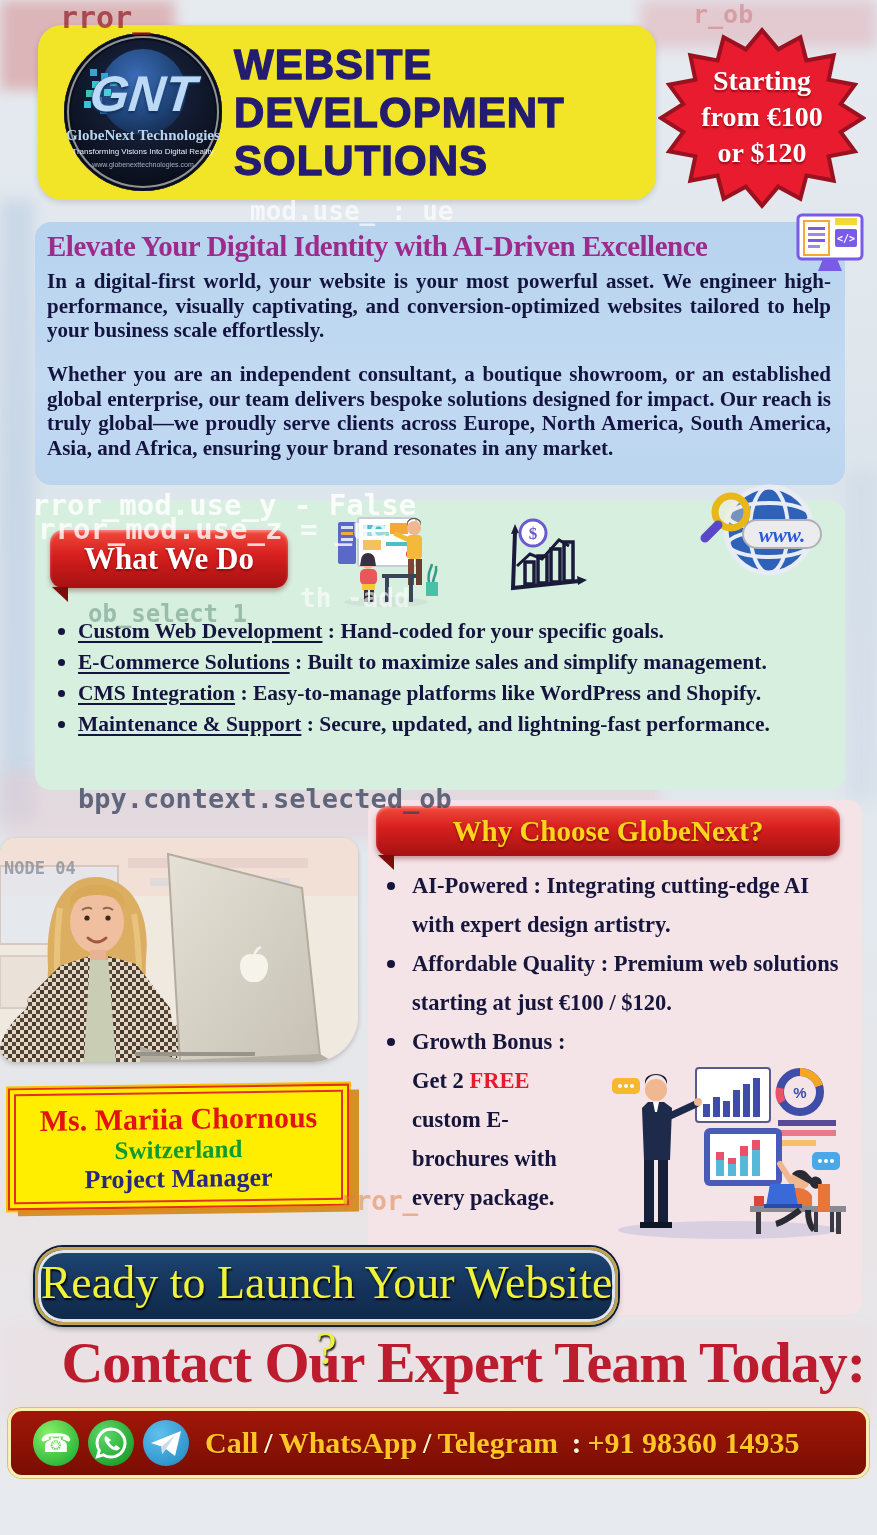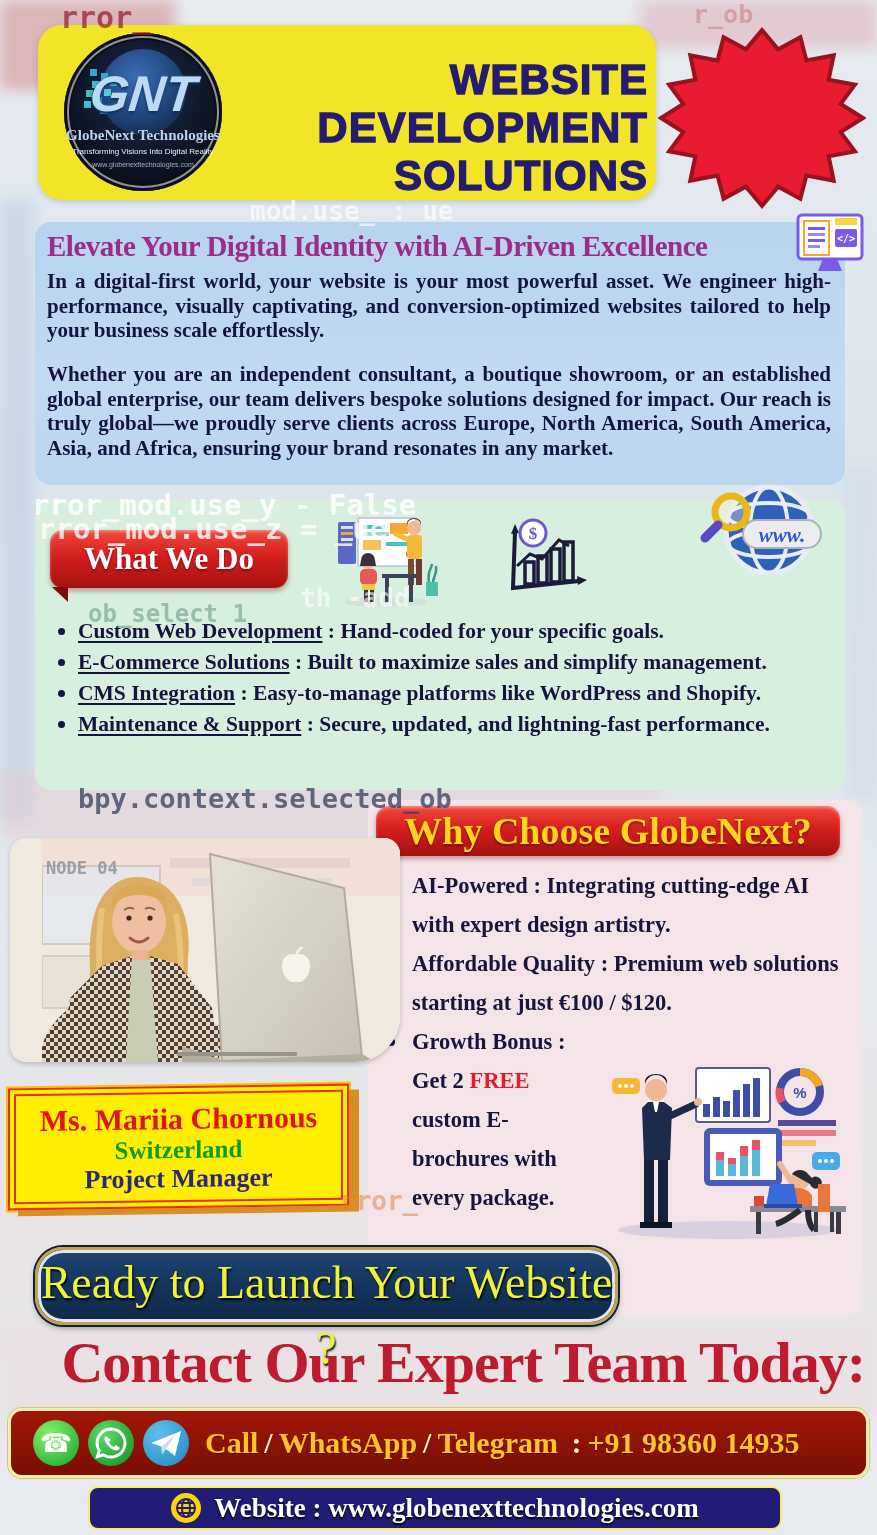--- a/index.html
+++ b/index.html
@@ -40,23 +40,23 @@
                    18px -2px #35c5d8,8px 26px #2e8ed0,-8px 20px #35c5d8;}
   .gnt{position:absolute;left:0;top:32px;width:100%;text-align:center;
        font-family:"Liberation Sans",sans-serif;font-style:italic;font-weight:bold;font-size:50px;
        color:#bcd9f5;text-shadow:0 2px 3px #0d2c55,0 0 2px #4a7fc0;transform:skewX(-6deg);}
   .logo-company{position:absolute;left:0;top:94px;width:100%;text-align:center;
        font-size:15px;font-weight:bold;color:#b8d4ee;}
   .logo-tagline{position:absolute;left:0;top:114px;width:100%;text-align:center;
        font-family:"Liberation Sans",sans-serif;font-size:8px;color:#e9eef8;}
   .logo-site{position:absolute;left:0;top:128px;width:100%;text-align:center;
        font-family:"Liberation Sans",sans-serif;font-size:7px;color:#9fb0c8;}
-  .header-title{position:absolute;left:196px;right:8px;top:16px;text-align:right;
+  .header-title{position:absolute;left:196px;right:8px;top:16px;text-align:left;
        font-family:"Liberation Sans",sans-serif;font-weight:bold;font-size:42px;line-height:48px;
-       color:#231c71;letter-spacing:1px;margin-top:15px;-webkit-text-stroke:1.3px #231c71;}
+       color:#231c71;letter-spacing:1px;-webkit-text-stroke:1.3px #231c71;}
   .header-title span{display:block;}
   
   .starburst{position:absolute;left:658px;top:27px;width:208px;height:182px;z-index:2;}
   .starburst .txt{position:absolute;left:0;top:36px;width:100%;text-align:center;color:#fff;
        font-weight:bold;font-size:28px;line-height:36px;text-shadow:0 2px 2px rgba(90,0,10,.6);}
   .starburst .txt span{display:block;}
   
   .panel-intro{position:absolute;left:35px;top:222px;width:810px;height:263px;border-radius:16px;
        background:linear-gradient(180deg,#b7d3ee 0%,#c2daf2 60%,#bcd5ef 100%);z-index:2;}
   .intro-h{position:absolute;left:12px;top:8px;width:760px;font-size:29px;font-weight:bold;
@@ -78,27 +78,27 @@
   .ribbon-wwd .rtxt{display:block;text-align:center;line-height:58px;font-size:31px;font-weight:bold;color:#fff;
        text-shadow:0 2px 2px rgba(80,0,0,.5);}
   .team-illus{position:absolute;left:295px;top:14px;width:112px;height:94px;}
   .finance-icon{position:absolute;left:468px;top:18px;width:88px;height:80px;}
   .www-globe{position:absolute;left:658px;top:-22px;width:134px;height:108px;}
   .wwd-list{position:absolute;left:15px;top:116px;width:780px;}
   .wwd-item{position:relative;padding-left:28px;font-size:21.5px;line-height:31px;font-weight:bold;color:#14143e;}
   .wwd-item::before{content:"";position:absolute;left:8px;top:12px;width:7px;height:7px;border-radius:50%;background:#14143e;}
   .uterm{text-decoration:underline;text-decoration-thickness:2px;text-underline-offset:3px;}
   
-  .photo{position:absolute;left:10px;top:838px;width:358px;height:224px;z-index:3;
-       border-radius:16px 16px 46px 16px;overflow:hidden;background:#efe9e0;box-shadow:0 2px 5px rgba(0,0,0,.2);padding-left:32px;}
+  .photo{position:absolute;left:0;top:838px;width:358px;height:224px;z-index:3;
+       border-radius:16px 16px 46px 16px;overflow:hidden;background:#efe9e0;box-shadow:0 2px 5px rgba(0,0,0,.2);}
   
   .panel-pink{position:absolute;left:368px;top:800px;width:494px;height:515px;border-radius:14px;
        background:#f4e3e7;z-index:2;}
   .ribbon-wc{left:8px;top:6px;width:464px;height:50px;}
-  .ribbon-wc .rtxt{display:block;text-align:center;line-height:50px;font-size:38px;font-weight:bold;color:#ffd41c;
+  .ribbon-wc .rtxt{display:block;text-align:center;line-height:50px;font-size:29px;font-weight:bold;color:#ffd41c;
        text-shadow:0 2px 2px rgba(80,0,0,.55);}
   .wc-list{position:relative;margin:66px 10px 0 12px;}
   .wc-item{position:relative;padding-left:32px;font-size:22.5px;line-height:39px;font-weight:bold;color:#16163c;}
   .wc-item::before{content:"";position:absolute;left:7px;top:16px;width:8px;height:8px;border-radius:50%;background:#16163c;}
   .free{color:#e8192c;}
   .wc-float{float:right;width:248px;height:176px;margin:42px 0 0 6px;}
   
   .mgr{position:absolute;left:8px;top:1086px;width:337px;height:118px;background:#ffee00;
        border:2px solid #e03020;box-shadow:10px 6px 0 rgba(214,138,30,.95),0 0 0 2px #f5c400;
        transform:skewY(-.8deg);z-index:3;}
@@ -173,20 +173,25 @@
       <span>WEBSITE</span>
       <span>DEVELOPMENT</span>
       <span>SOLUTIONS</span>
     </div>
   </div>
 
   <div class="starburst">
     <svg width="208" height="182" viewBox="0 0 206 180">
       <polygon points="203,90 181,104 195,123 169,128 174,152 147,147 141,170 119,158 103,177 87,158 65,170 59,147 32,152 37,128 11,123 25,104 3,90 25,76 11,57 37,52 32,28 59,33 65,10 87,22 103,3 119,22 141,10 147,33 174,28 169,52 195,57 181,76" fill="#e81c2e" stroke="#9a1120" stroke-width="4"></polygon>
     </svg>
+    <div class="txt">
+      <span>Starting</span>
+      <span>from €100</span>
+      <span>or $120</span>
+    </div>
   </div>
 
   <div class="panel-intro">
     <div class="intro-h">Elevate Your Digital Identity with AI-Driven Excellence</div>
     <div class="intro-p intro-p1">In a digital-first world, your website is your most powerful asset. We engineer high-performance, visually captivating, and conversion-optimized websites tailored to help your business scale effortlessly.</div>
     <div class="intro-p intro-p2">Whether you are an independent consultant, a boutique showroom, or an established global enterprise, our team delivers bespoke solutions designed for impact. Our reach is truly global—we proudly serve clients across Europe, North America, South America, Asia, and Africa, ensuring your brand resonates in any market.</div>
   </div>
   <svg class="monitor-icon" viewBox="0 0 74 62">
     <rect x="3" y="2" width="64" height="44" rx="4" fill="#ffffff" stroke="#7a5ae8" stroke-width="3"></rect>
     <rect x="40" y="5" width="22" height="7" fill="#f5d838"></rect>
@@ -413,26 +418,14 @@
     </div>
     <div class="cicon icon-tg">
       <svg width="46" height="46" viewBox="0 0 46 46">
         <polygon points="8,23 38,11 32,36 23,29 19,34 18.5,26.5" fill="#ffffff"></polygon>
         <polygon points="18.5,26.5 32,15 23,29 19,34" fill="#c8dcec"></polygon>
       </svg>
     </div>
     <div class="contact-text"><span>Call</span><span class="sep">/</span><span>WhatsApp</span><span class="sep">/</span><span>Telegram</span>&nbsp;<span class="sep">:</span><span>+91 98360 14935</span></div>
   </div>
 
-  <div class="site-bar">
-    <div class="site-globe">
-      <svg width="24" height="24" viewBox="0 0 24 24">
-        <circle cx="12" cy="12" r="9" fill="none" stroke="#211d77" stroke-width="2"></circle>
-        <ellipse cx="12" cy="12" rx="4" ry="9" fill="none" stroke="#211d77" stroke-width="2"></ellipse>
-        <line x1="3" y1="12" x2="21" y2="12" stroke="#211d77" stroke-width="2"></line>
-        <line x1="4.5" y1="7" x2="19.5" y2="7" stroke="#211d77" stroke-width="2"></line>
-        <line x1="4.5" y1="17" x2="19.5" y2="17" stroke="#211d77" stroke-width="2"></line>
-      </svg>
-    </div>
-    <span class="site-text">Website : www.globenexttechnologies.com</span>
-  </div>
 
 </div>
 
 </body></html>

